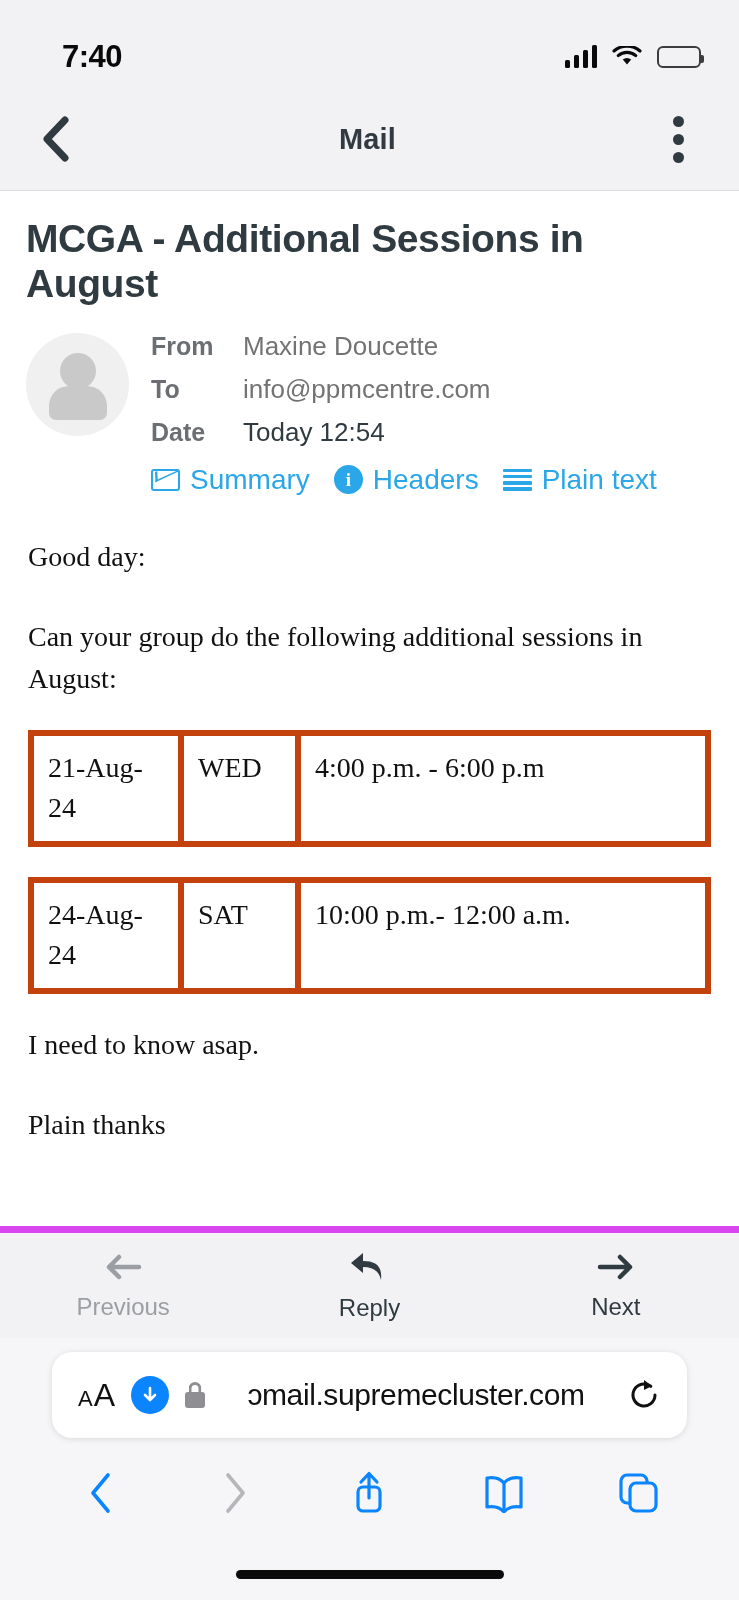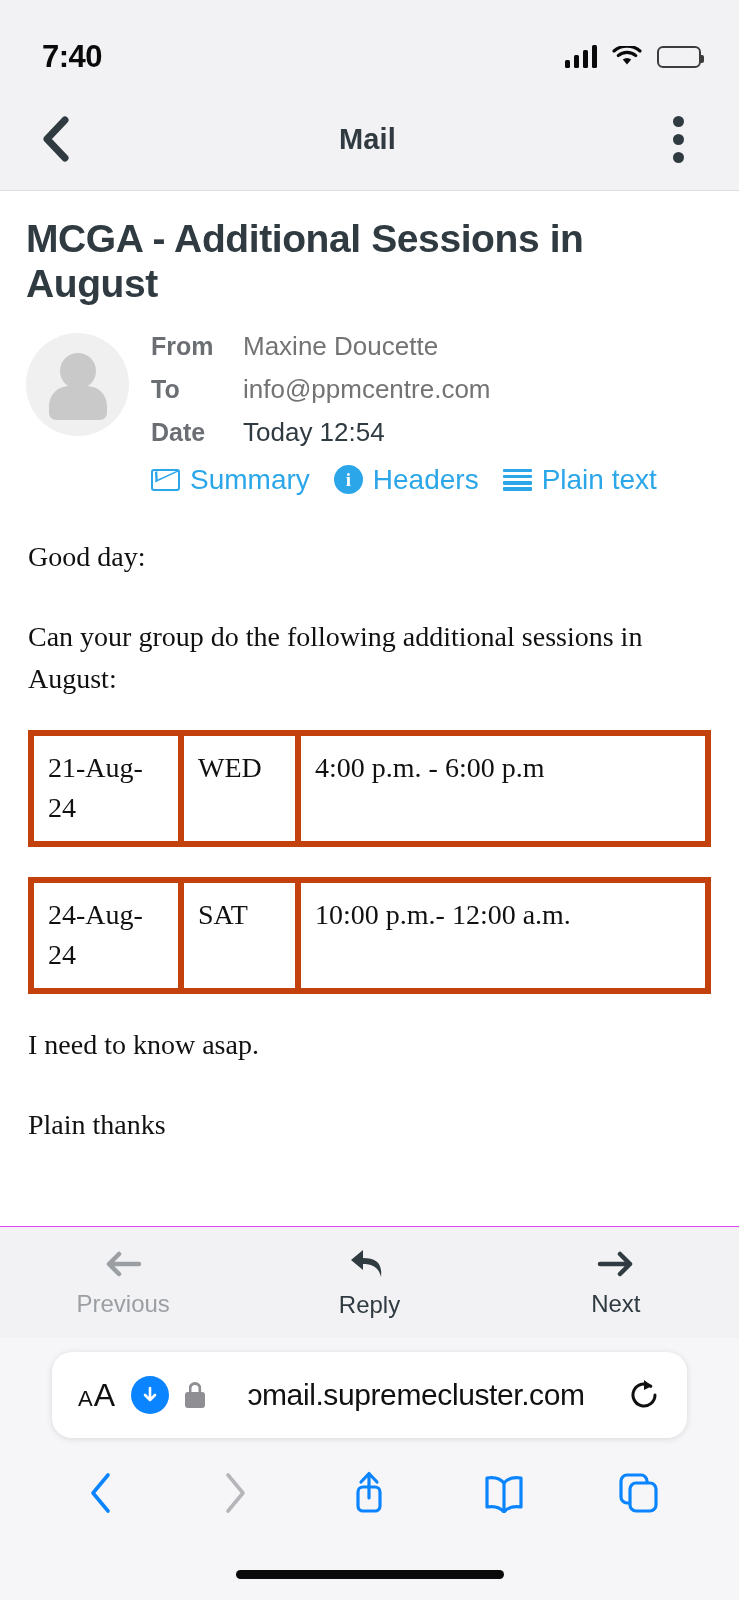--- a/index.html
+++ b/index.html
@@ -10,21 +10,21 @@
     overflow:hidden;
     -webkit-font-smoothing: antialiased;
   }
   .screen { position:relative; width:739px; height:1600px; display:flex; flex-direction:column; }
 
   
   .statusbar {
     height:88px;
     background:#f2f2f4;
     display:flex; align-items:center; justify-content:space-between;
-    padding:26px 38px 0 42px;
+    padding:26px 38px 0 62px;
     flex:0 0 auto;
   }
   .status-time { font-size:31px; font-weight:700; color:#0a0a0a; letter-spacing:-0.5px; }
   .status-right { display:flex; align-items:center; gap:15px; }
 
   .sig-bars { display:flex; align-items:flex-end; gap:3.5px; height:22px; }
   .sig-bars i { width:5.5px; background:#0a0a0a; border-radius:1.5px; display:block; }
   .sig-bars i:nth-child(1){height:8px;}
   .sig-bars i:nth-child(2){height:13px;}
   .sig-bars i:nth-child(3){height:18px;}
@@ -81,21 +81,21 @@
   .content p { margin-bottom:38px; }
   .content p.tight { margin-bottom:30px; }
 
   table.sched { width:100%; border-collapse:collapse; margin-bottom:30px; table-layout:fixed; }
   table.sched td { border:6px solid #c2410c; padding:12px 14px; font-family:"Liberation Serif", serif; font-size:28px; color:#111; vertical-align:top; line-height:1.45; }
   table.sched td.c1 { width:150px; }
   table.sched td.c2 { width:117px; }
 
   
   .mailnav {
-    height:112px; background:#f2f2f4; border-top:1px solid #d946ef;
+    height:112px; background:#f2f2f4; border-top:7px solid #d946ef;
     display:flex; align-items:center; flex:0 0 auto;
   }
   .navbtn { flex:1 1 0; display:flex; flex-direction:column; align-items:center; justify-content:center; gap:10px; cursor:pointer; }
   .navbtn .nlabel { font-size:24px; color:#2f3a41; }
   .navbtn.disabled .nlabel { color:#9b9fa3; }
 
   
   .safari { background:#f6f6f8; flex:0 0 auto; padding-top:14px; }
   .urlbar {
     margin:0 52px; height:86px; background:#ffffff; border-radius:20px;

